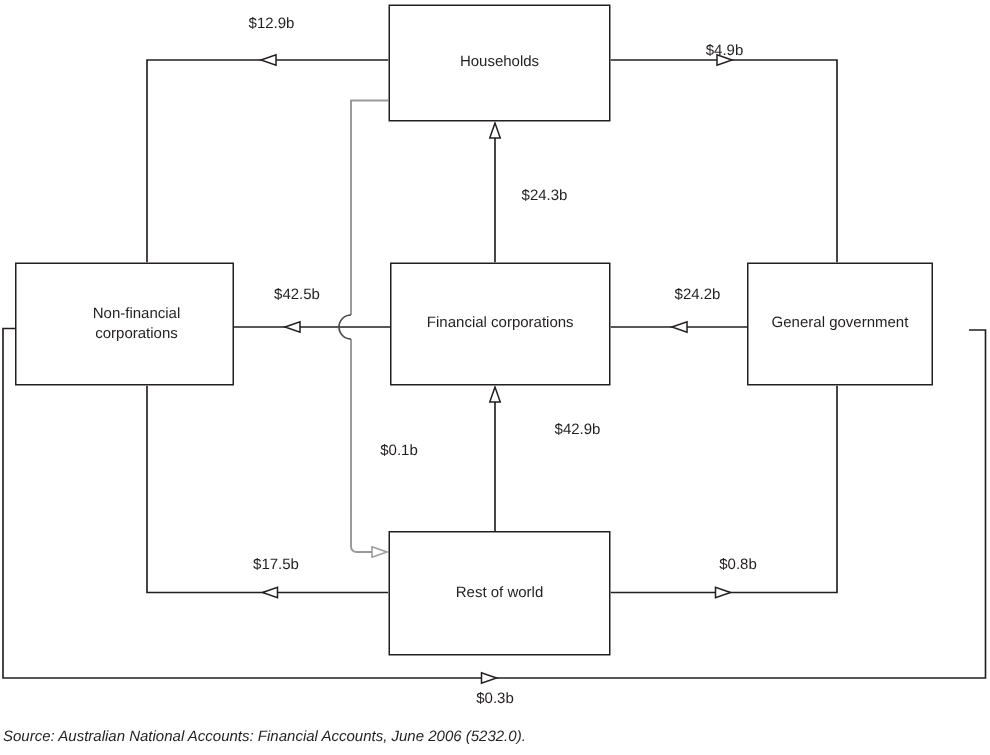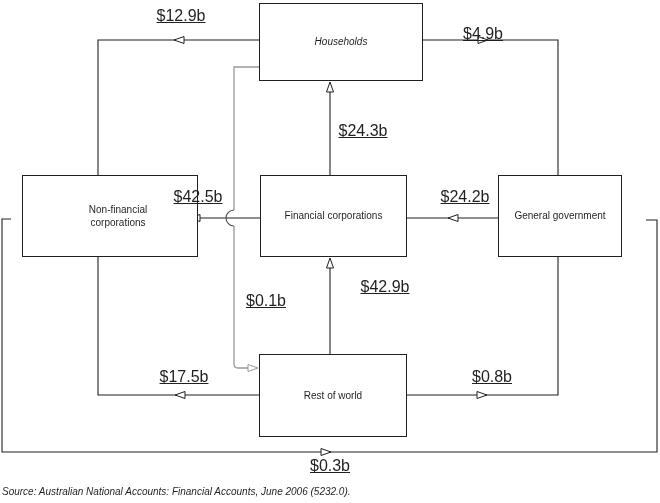--- a/index.html
+++ b/index.html
@@ -33,34 +33,33 @@
     text-align: center;
     font-size: 10px;
     line-height: 1.35;
     color: #231f20;
     z-index: 2;
   }
   .node .node-label {
     display: block;
     max-width: 104px;
   }
-  .node-households          { left: 259px; top: 3px;   width: 164px; height: 78px; font-style: italic; }
-  .node-nonfinancial        { left: 22px;  top: 175px; width: 176px; height: 82px; padding-left: 16px; }
+  .node-households          { left: 259px; top: 3px;   width: 148px; height: 78px; }
+  .node-nonfinancial        { left: 10px;  top: 175px; width: 146px; height: 82px; padding-left: 16px; }
   .node-financial           { left: 260px; top: 175px; width: 147px; height: 82px; }
   .node-general-government  { left: 498px; top: 175px; width: 124px; height: 82px; }
   .node-rest-of-world       { left: 259px; top: 354px; width: 148px; height: 83px; }
   .flow-label {
     position: absolute;
     transform: translate(-50%, -50%);
-    font-size: 16px;
+    font-size: 10px;
     color: #231f20;
     white-space: nowrap;
     z-index: 3;
     background: transparent;
-    text-decoration: underline;
   }
   .lbl-0 { left: 181px; top: 16px;  }
   .lbl-1 { left: 483px; top: 16px; margin-top: 18px;  }
   .lbl-2 { left: 363px; top: 131px; text-align: right; }
   .lbl-3 { left: 465px; top: 197px; }
   .lbl-4 { left: 198px; top: 197px; }
   .lbl-5 { left: 266px; top: 301px; }
   .lbl-6 { left: 365px; top: 287px; padding-left: 40px; }
   .lbl-7 { left: 184px; top: 377px; }
   .lbl-8 { left: 480px; top: 377px; margin-left: 12px; }

